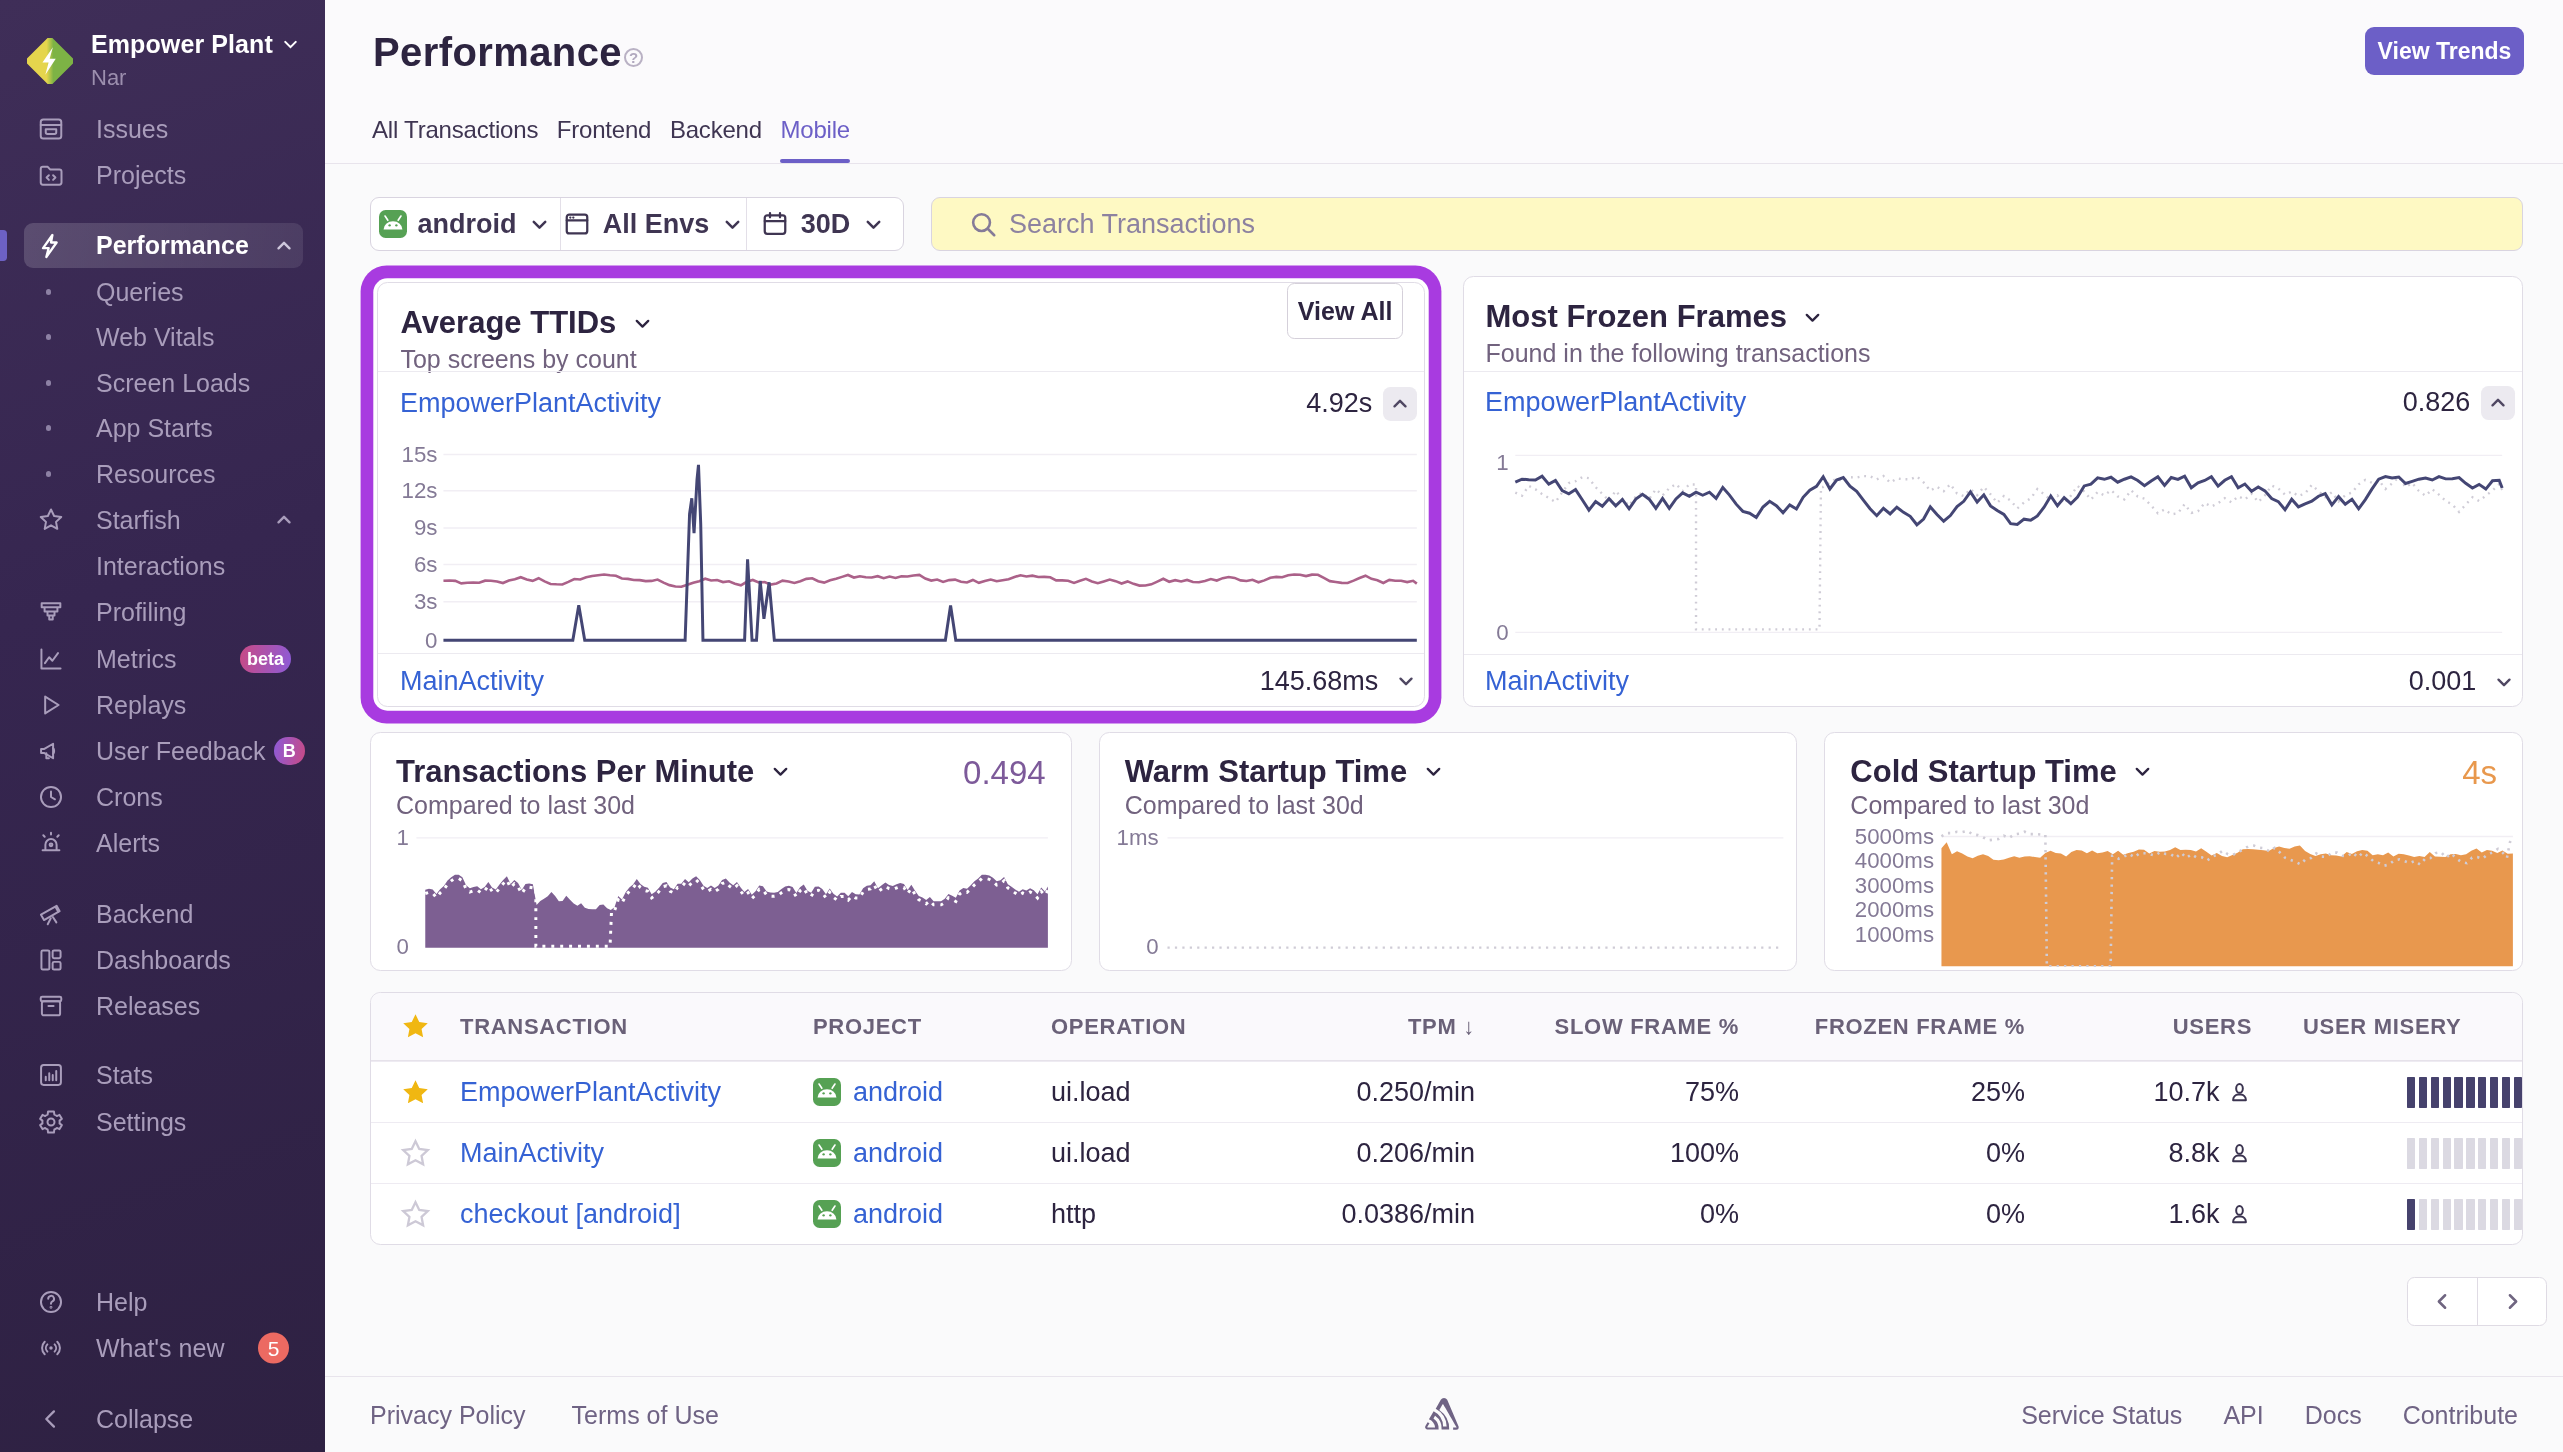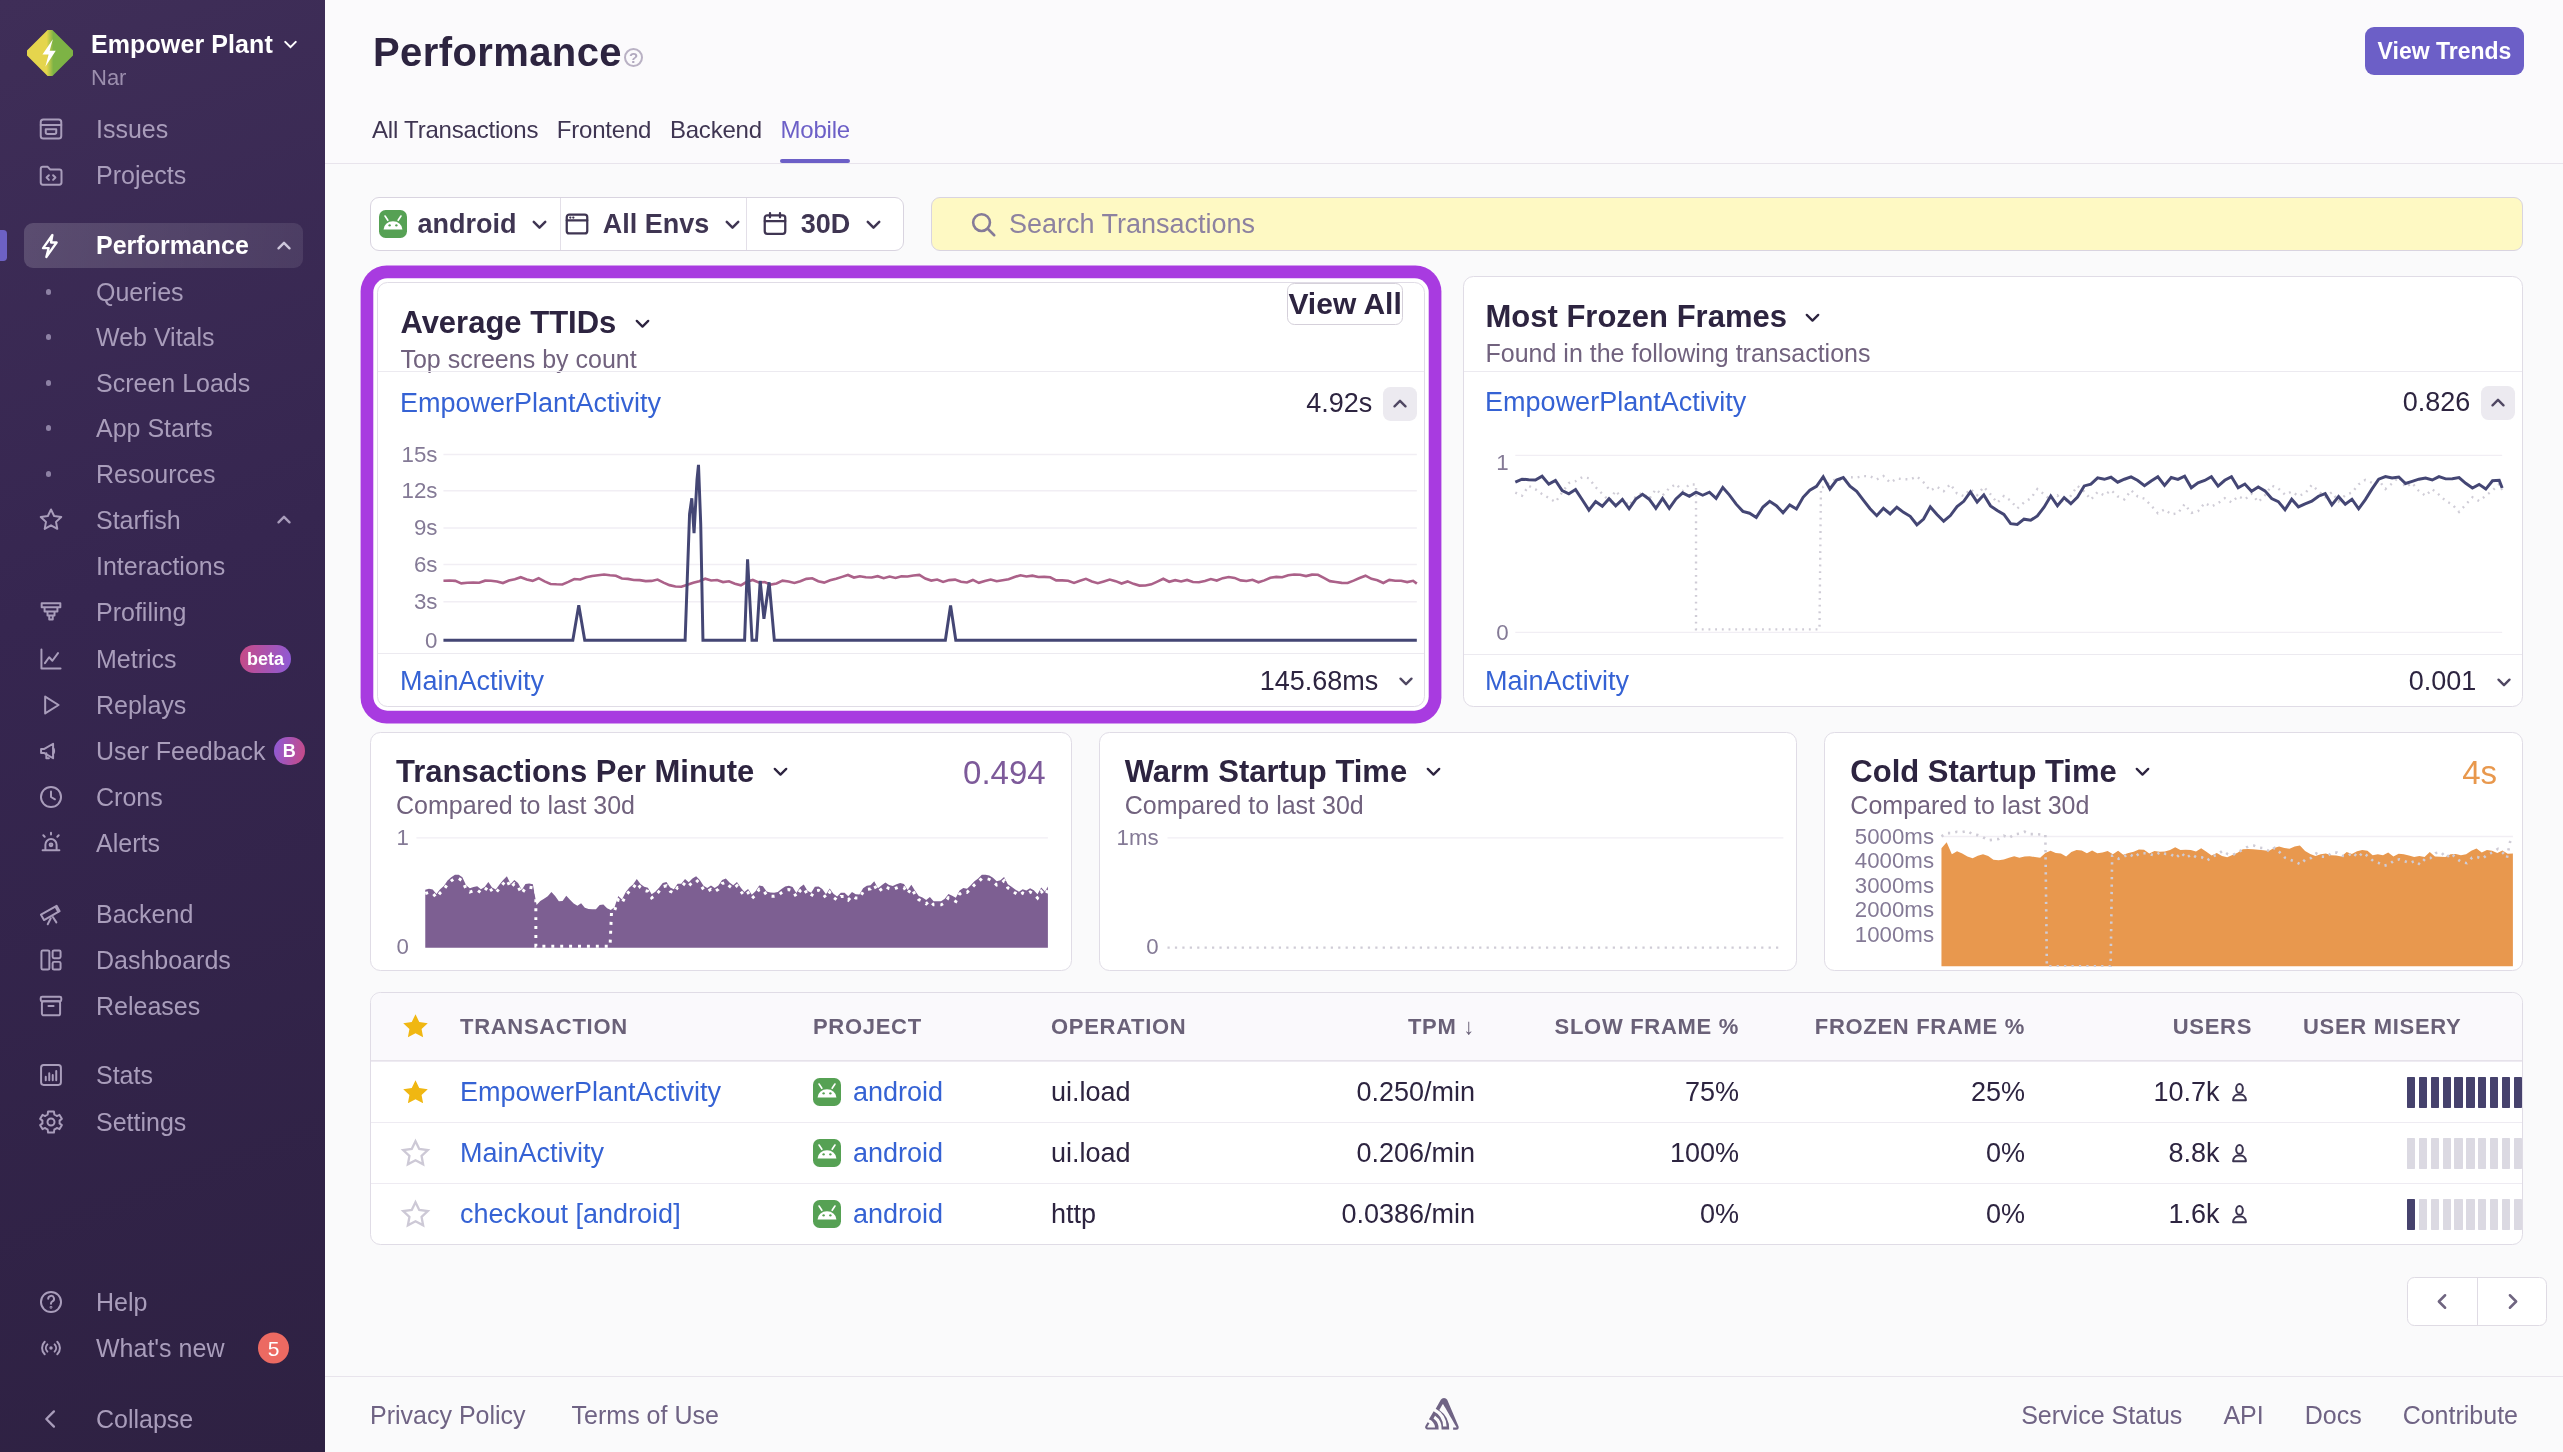--- a/index.html
+++ b/index.html
@@ -1,19 +1,19 @@
 <!DOCTYPE html>
 <html style="font-size:12px"><head><meta charset="utf-8"><style>
 *{margin:0;padding:0;box-sizing:border-box}
 html,body{width:2563px;height:1453px;overflow:hidden}
 body{font-family:"Liberation Sans",sans-serif;background:#fafafb;color:#2d2440;position:relative}
 svg{display:block}
 
 #sb{position:absolute;left:0;top:0;width:325px;height:1453px;background:linear-gradient(160deg,#3f2e58 0%,#362650 40%,#2e2142 100%);overflow:hidden}
-#sb .org{position:absolute;left:27px;top:30px;display:flex;align-items:flex-start}
+#sb .org{position:absolute;left:27px;top:30px;display:flex;align-items:center}
 #sb .oname{font-size:25px;font-weight:bold;color:#fff;letter-spacing:0.1px}
 #sb .osub{font-size:22px;color:#9c8fae;margin-top:6px}
 .sit{position:absolute;left:0;width:325px;height:46px;display:flex;align-items:center;color:#a99dbb;font-size:25px}
 .sit .ic{position:absolute;left:36px;width:30px;height:30px;display:flex;align-items:center;justify-content:center}
 .sit .tx{position:absolute;left:96px;white-space:nowrap}
 .sit.active2{color:#fff;font-weight:bold}
 .activebg{position:absolute;left:24px;width:279px;height:45px;border-radius:9px;background:linear-gradient(100deg,rgba(255,255,255,.16),rgba(255,255,255,.09))}
 .notch{position:absolute;left:0;width:6.7px;height:31px;border-radius:0 3.7px 3.7px 0;background:#6d61c4}
 .sit .dot{position:absolute;left:46px;width:5.2px;height:5.2px;border-radius:50%;background:#8d81a4}
 .sit .chev{position:absolute;right:30px}
@@ -40,21 +40,21 @@
 #search .ph{font-size:27px;color:#8d82a0}
 
 .card{background:#fff;border:1.5px solid #e0dce6;border-radius:10.4px;position:relative}
 #row1{margin-top:25px;display:flex;gap:30px}
 #w1{width:1064px;height:431px}
 #ttids{margin:6px 7.4px 0 7.4px;height:425px;box-shadow:0 0 0 3.7px #fff,0 0 0 16.4px #a83be0}
 #frozen{width:1062px;height:431px}
 .chead{padding:22px 25px 0 22px;position:relative}
 .ctitle{font-size:31px;line-height:36px;font-weight:bold;color:#2d2440;display:flex;align-items:center;gap:13.4px}
 .csub{font-size:25px;color:#71627e;margin-top:5.2px;line-height:27px}
-#viewall{position:absolute;right:21px;top:0px;width:116px;height:42px;border-radius:7.4px;border:1.5px solid #d5d0da;background:#fff;font-size:30px;font-weight:bold;color:#2d2440;display:flex;align-items:center;justify-content:center}
+#viewall{position:absolute;right:21px;top:0px;width:116px;height:56px;border-radius:7.4px;border:1.5px solid #d5d0da;background:#fff;font-size:25px;font-weight:bold;color:#2d2440;display:flex;align-items:center;justify-content:center}
 .crow{position:absolute;left:0;right:0;display:flex;align-items:center;padding:0 7.4px 0 21.6px;border-top:1.5px solid #eceaf0}
 .crow .lnk{font-size:27px;color:#3562d4}
 .crow .val{margin-left:auto;font-size:27px;color:#2d2440}
 .chevbtn{width:34px;height:34px;border-radius:7.4px;background:#eceaf0;margin-left:10.4px;display:flex;align-items:center;justify-content:center}
 .chevplain{margin-left:16.4px;display:flex;align-items:center;justify-content:center}
 #row2{margin-top:24.5px;display:flex;gap:27px}
 #row2 .card{height:239px}
 #tpmc{width:702px}#warmc{width:699px}#coldc{width:699px}
 .c2head{padding:21px 25px 0 25px;position:relative}
 .c2title{font-size:31px;font-weight:bold;color:#2d2440;display:flex;align-items:center;gap:13.4px}

